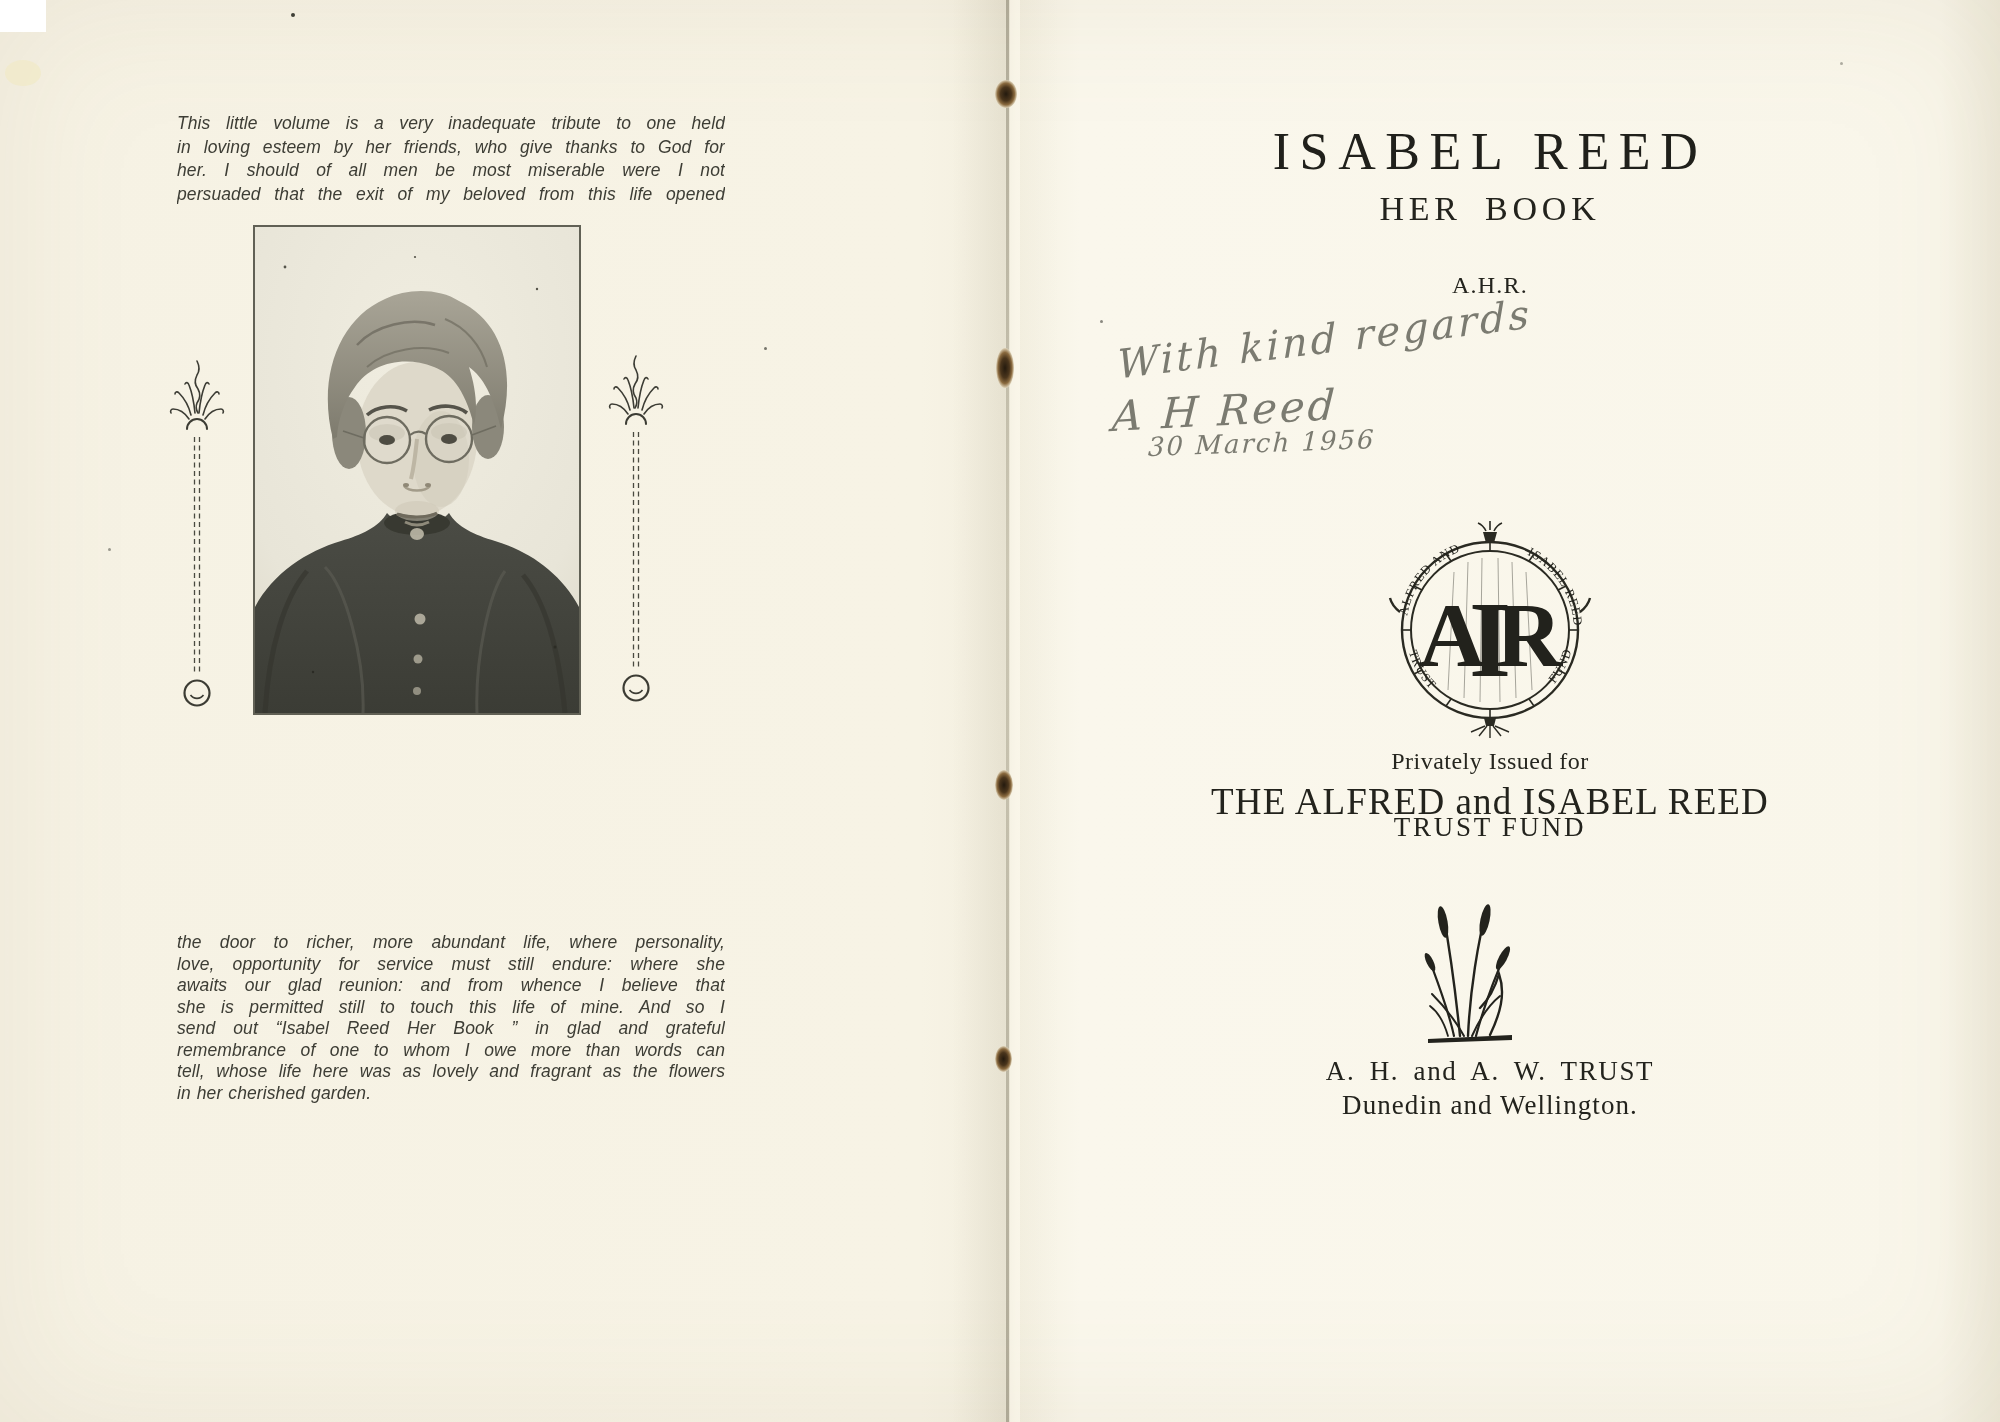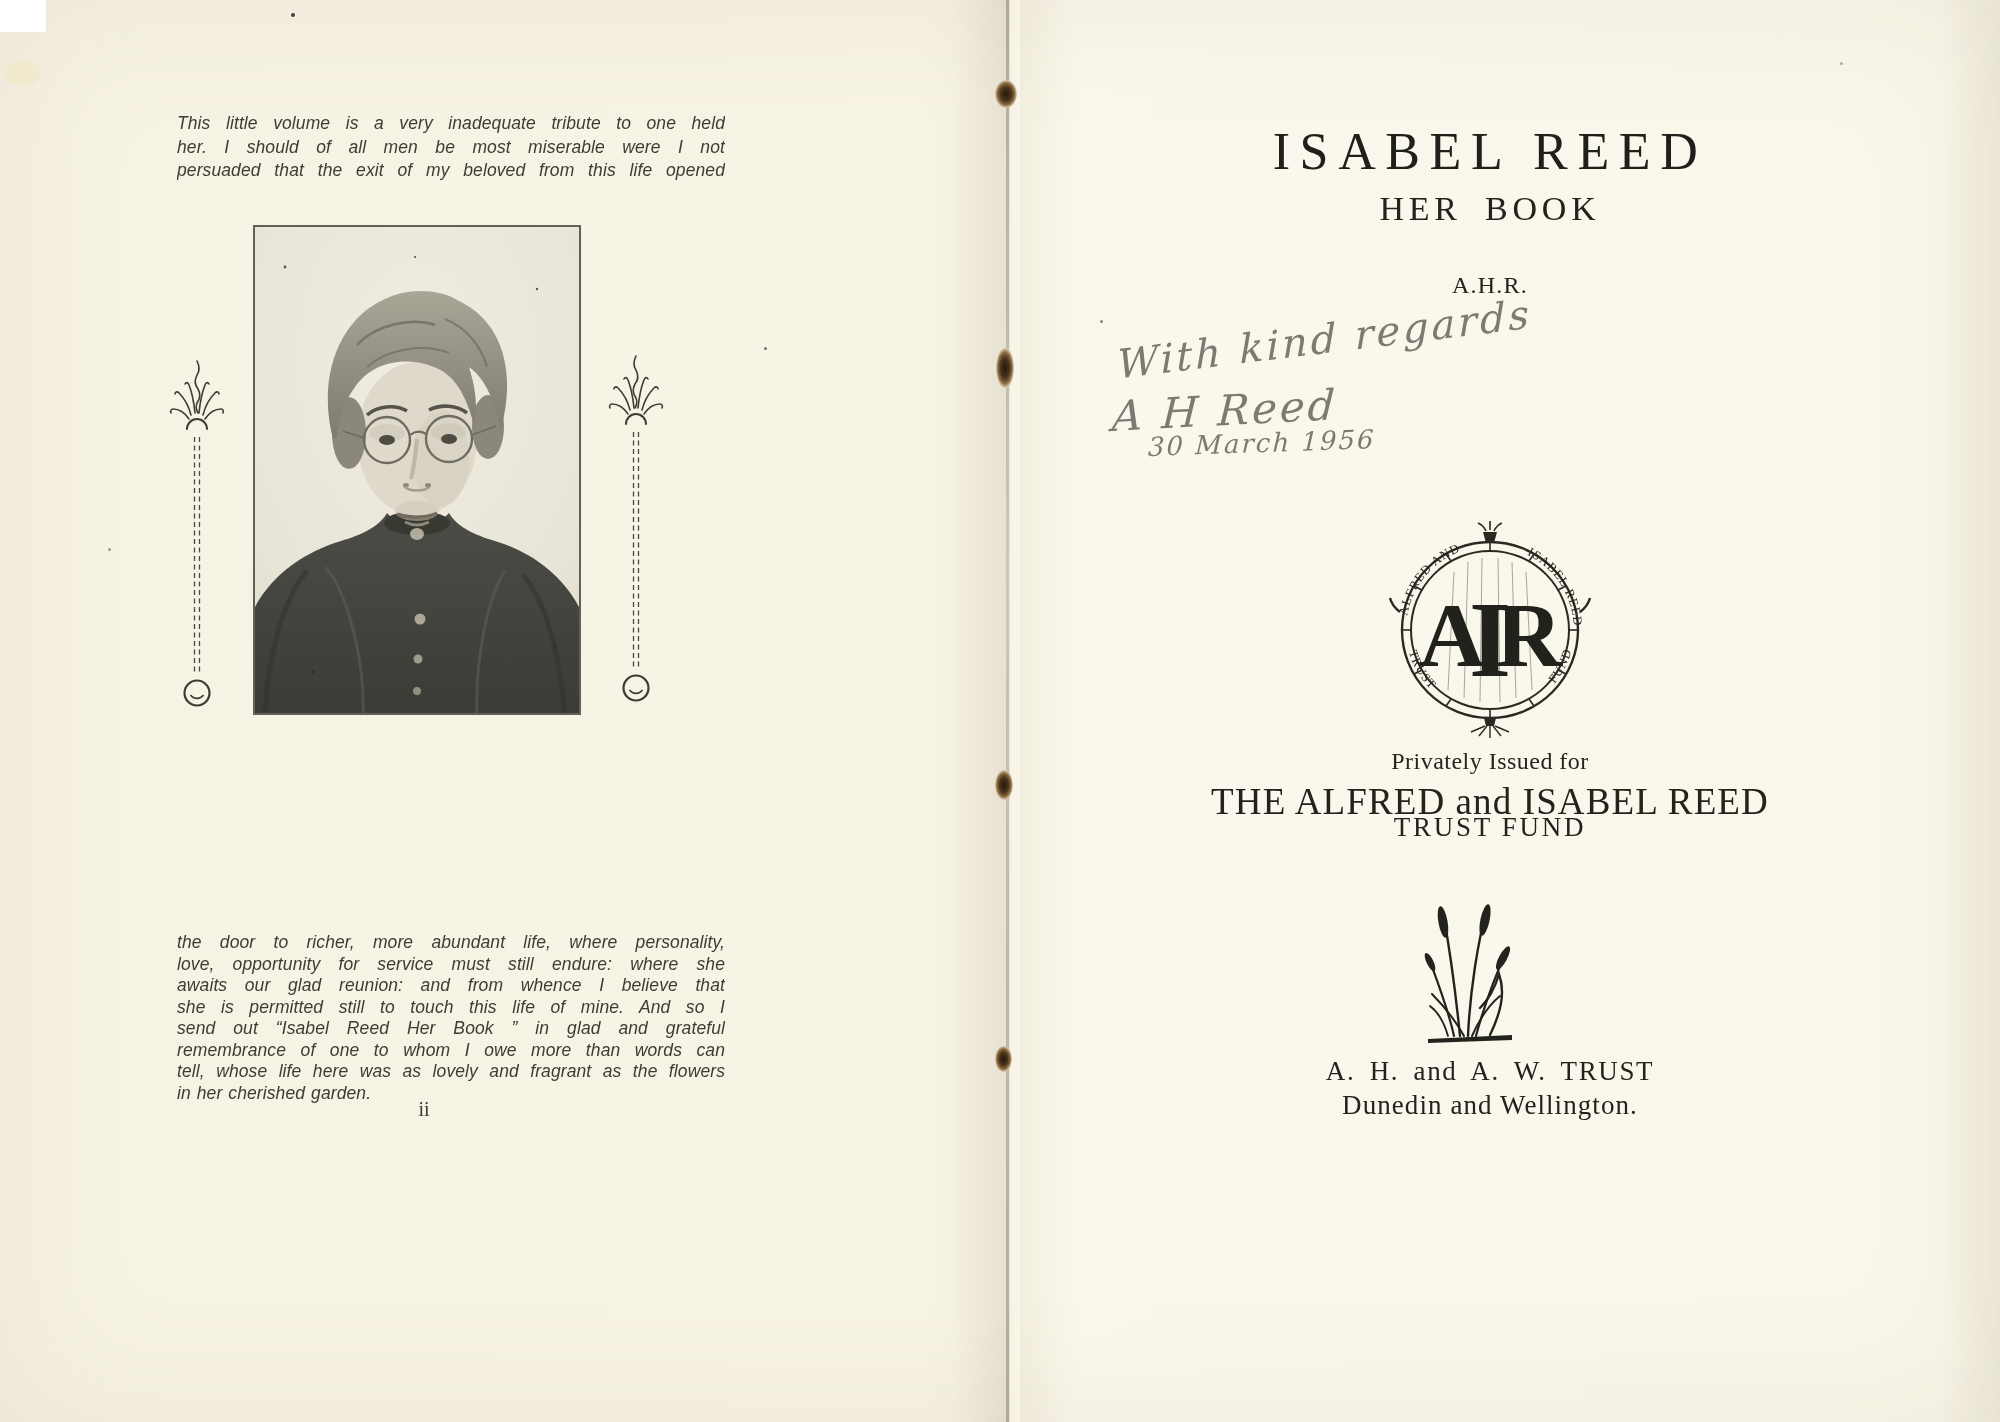--- a/index.html
+++ b/index.html
@@ -52,20 +52,21 @@
   .stain{border-radius:50%;}
   .cornerWhite{left:0; top:0; width:46px; height:32px; background:#ffffff;}
 </style>
 </head>
 <body>
 
 <div class="scan">
 
   <div class="abs para para1" style="top:112px;">
     <div class="jline">This little volume is a very inadequate tribute to one held</div>
+    <div class="jline">in loving esteem by her friends, who give thanks to God for</div>
     <div class="jline">her.  I should of all men be most miserable were I not</div>
     <div class="jline">persuaded that the exit of my beloved from this life opened</div>
   </div>
 
   <div class="abs photo">
     <svg width="324" height="486" viewBox="0 0 324 486">
       <defs>
         <radialGradient id="pbg" cx="50%" cy="28%" r="85%">
           <stop offset="0%" stop-color="#f0ede0"></stop>
             <stop offset="70%" stop-color="#e8e5d8"></stop>
@@ -181,21 +182,20 @@
     <div class="jline">the door to richer, more abundant life, where personality,</div>
     <div class="jline">love, opportunity for service must still endure: where she</div>
     <div class="jline">awaits our glad reunion: and from whence I believe that</div>
     <div class="jline">she is permitted still to touch this life of mine.  And so I</div>
     <div class="jline">send out “Isabel Reed Her Book ” in glad and grateful</div>
     <div class="jline">remembrance of one to whom I owe more than words can</div>
     <div class="jline">tell, whose life here was as lovely and fragrant as the flowers</div>
     <div class="jline lastline">in her cherished garden.</div>
   </div>
 
-  <div class="abs pagenum">ii</div>
 
   <div class="abs gutterShadow"></div>
   <div class="abs creaseHi"></div>
   <div class="abs crease"></div>
   <div class="abs hole" style="left:995px; top:80px;  width:22px; height:28px;"></div>
   <div class="abs hole" style="left:996px; top:348px; width:18px; height:40px;"></div>
   <div class="abs hole" style="left:995px; top:770px; width:18px; height:30px;"></div>
   <div class="abs hole" style="left:995px; top:1046px; width:17px; height:26px;"></div>
 
   <div class="abs rcol title">ISABEL REED</div>

